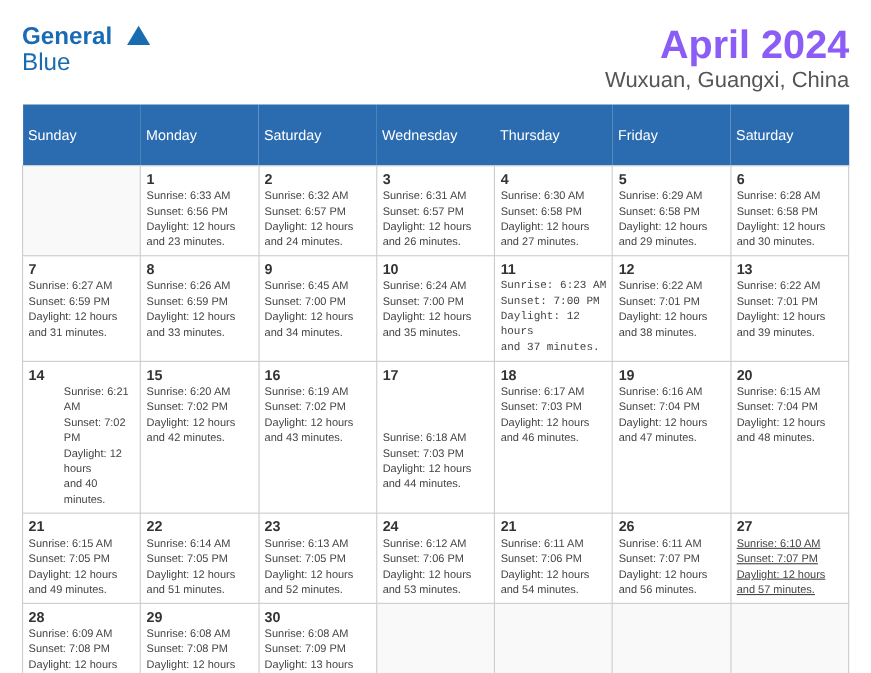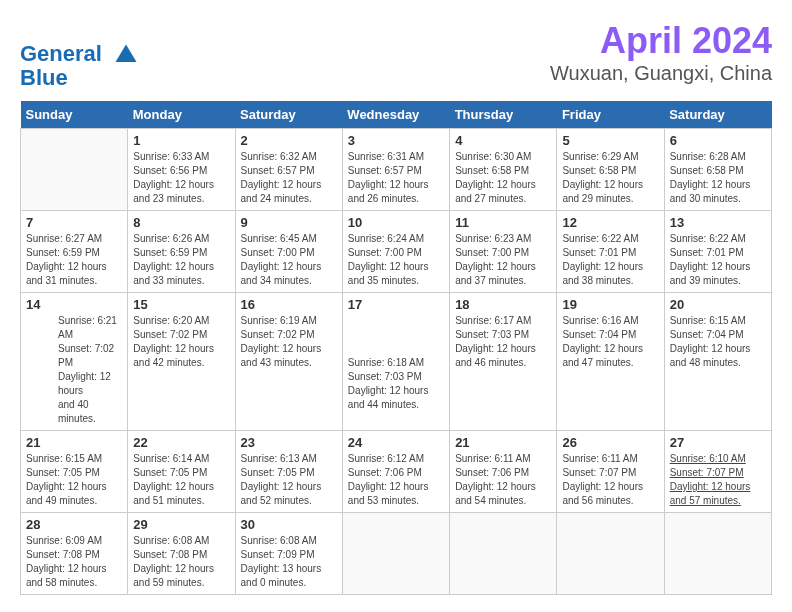--- a/index.html
+++ b/index.html
@@ -48,23 +48,23 @@
     }
     table {
       width: 100%;
       border-collapse: collapse;
       font-size: 11px;
     }
     thead tr th {
       background-color: #2b6cb0;
       color: white;
       text-align: left;
-      padding: 6px 5px;
+      padding: 20px 5px;
       font-size: 13px;
-      font-weight: bold;
+      font-weight: normal;
     }
     tbody tr td {
       border: 1px solid #ccc;
       padding: 4px 5px;
       vertical-align: top;
       width: 14.28%;
       height: 70px;
       color: #333;
     }
     tbody tr td .day-num {
@@ -81,29 +81,29 @@
     .empty-cell {
       background: #f9f9f9;
     }
   </style>
 </head>
 <body>
 
 <div class="header">
   <div class="logo">
     <div>
-      <div style="display:flex;align-items:flex-start;margin-top:21px;">
+      <div style="display:flex;align-items:flex-start;">
         <div class="logo-text">
           <span>General</span>
           <svg class="logo-icon" viewBox="0 0 40 40" xmlns="http://www.w3.org/2000/svg" style="display:inline-block;vertical-align:middle;width:28px;height:28px;">
             <polygon points="20,5 35,30 5,30" fill="#1a6cb0"></polygon>
           </svg>
         </div>
       </div>
-      <div style="font-size:22px;font-weight:bold;color:#1a6cb0;margin-top:-4px;">Blue</div>
+      <div style="font-size:22px;font-weight:normal;color:#1a6cb0;margin-top:-4px;">Blue</div>
     </div>
   </div>
   <div class="title-area">
     <div class="month-title">April 2024</div>
     <div class="location">Wuxuan, Guangxi, China</div>
   </div>
 </div>
 
 <table>
   <thead>
@@ -187,21 +187,21 @@
         </td>
         <td>
           <span class="day-num">10</span>
           <div class="day-info" style="white-space: pre-line;">Sunrise: 6:24 AM
 Sunset: 7:00 PM
 Daylight: 12 hours
 and 35 minutes.</div>
         </td>
         <td>
           <span class="day-num">11</span>
-          <div class="day-info" style="white-space: pre-line;">Sunrise: 6:23 AM
+          <div class="day-info" style="white-space: pre-line; font-family: Liberation Mono, monospace;">Sunrise: 6:23 AM
 Sunset: 7:00 PM
 Daylight: 12 hours
 and 37 minutes.</div>
         </td>
         <td>
           <span class="day-num">12</span>
           <div class="day-info" style="white-space: pre-line;">Sunrise: 6:22 AM
 Sunset: 7:01 PM
 Daylight: 12 hours
 and 38 minutes.</div>

